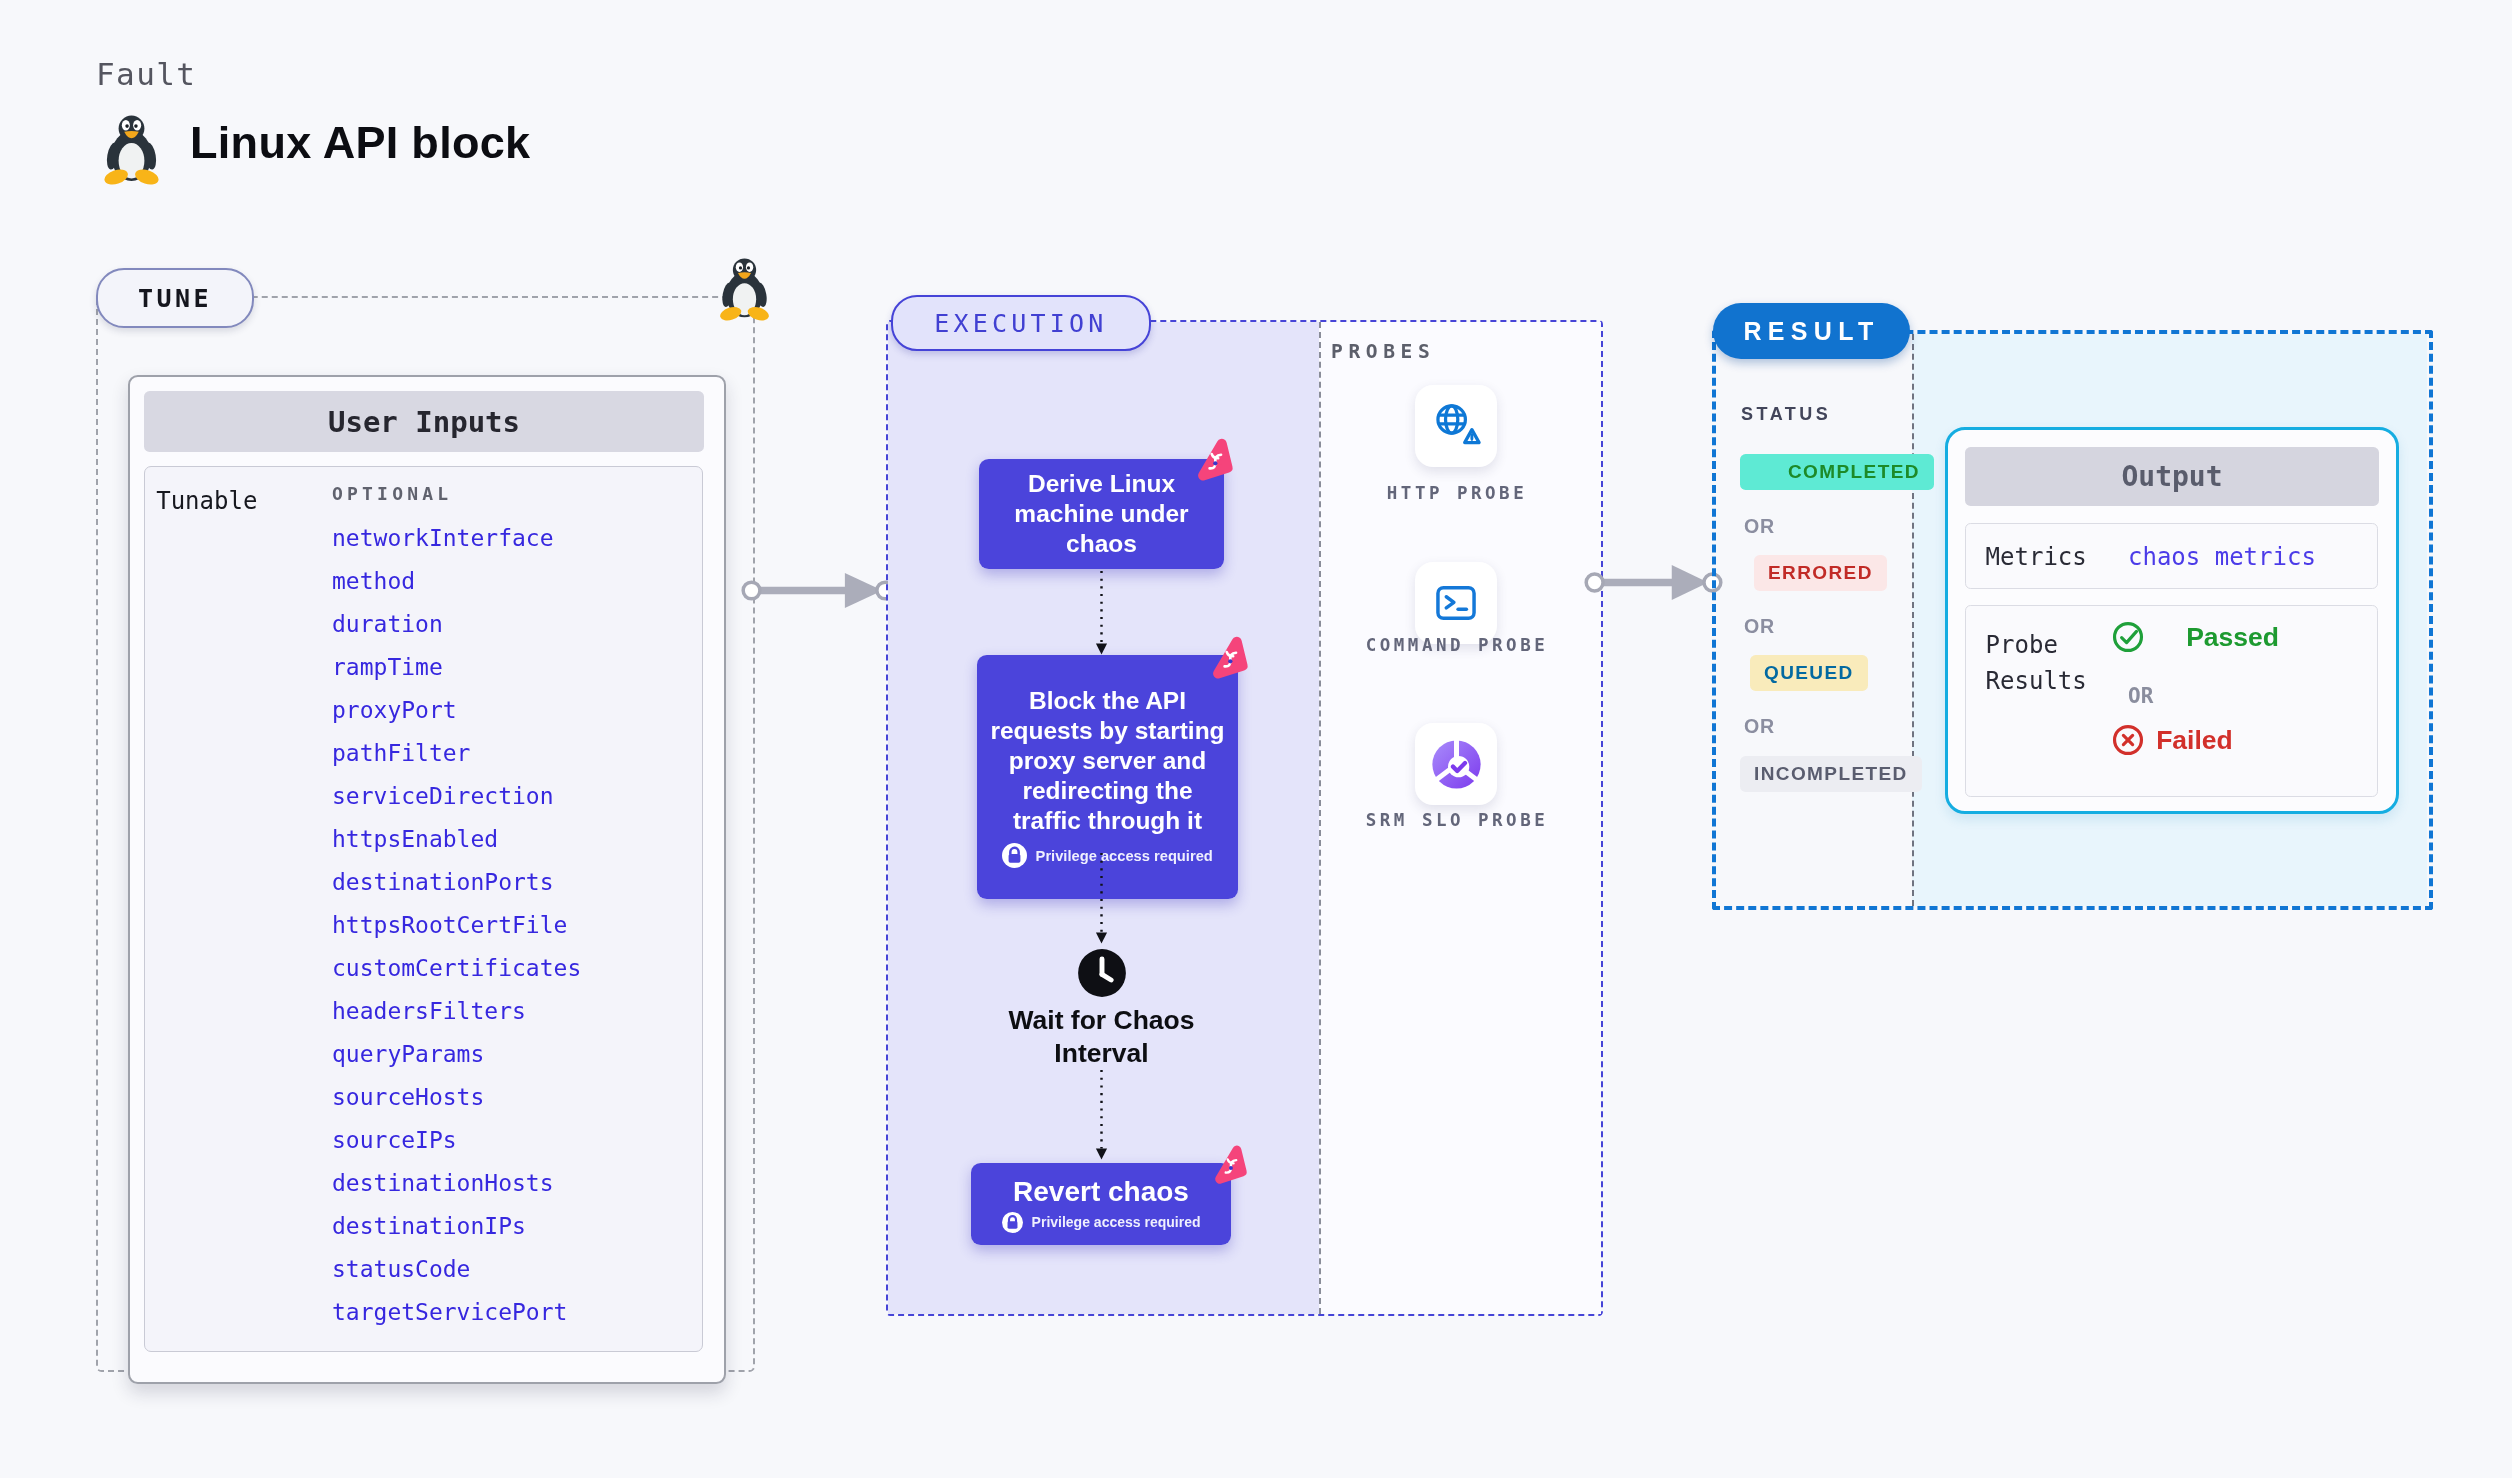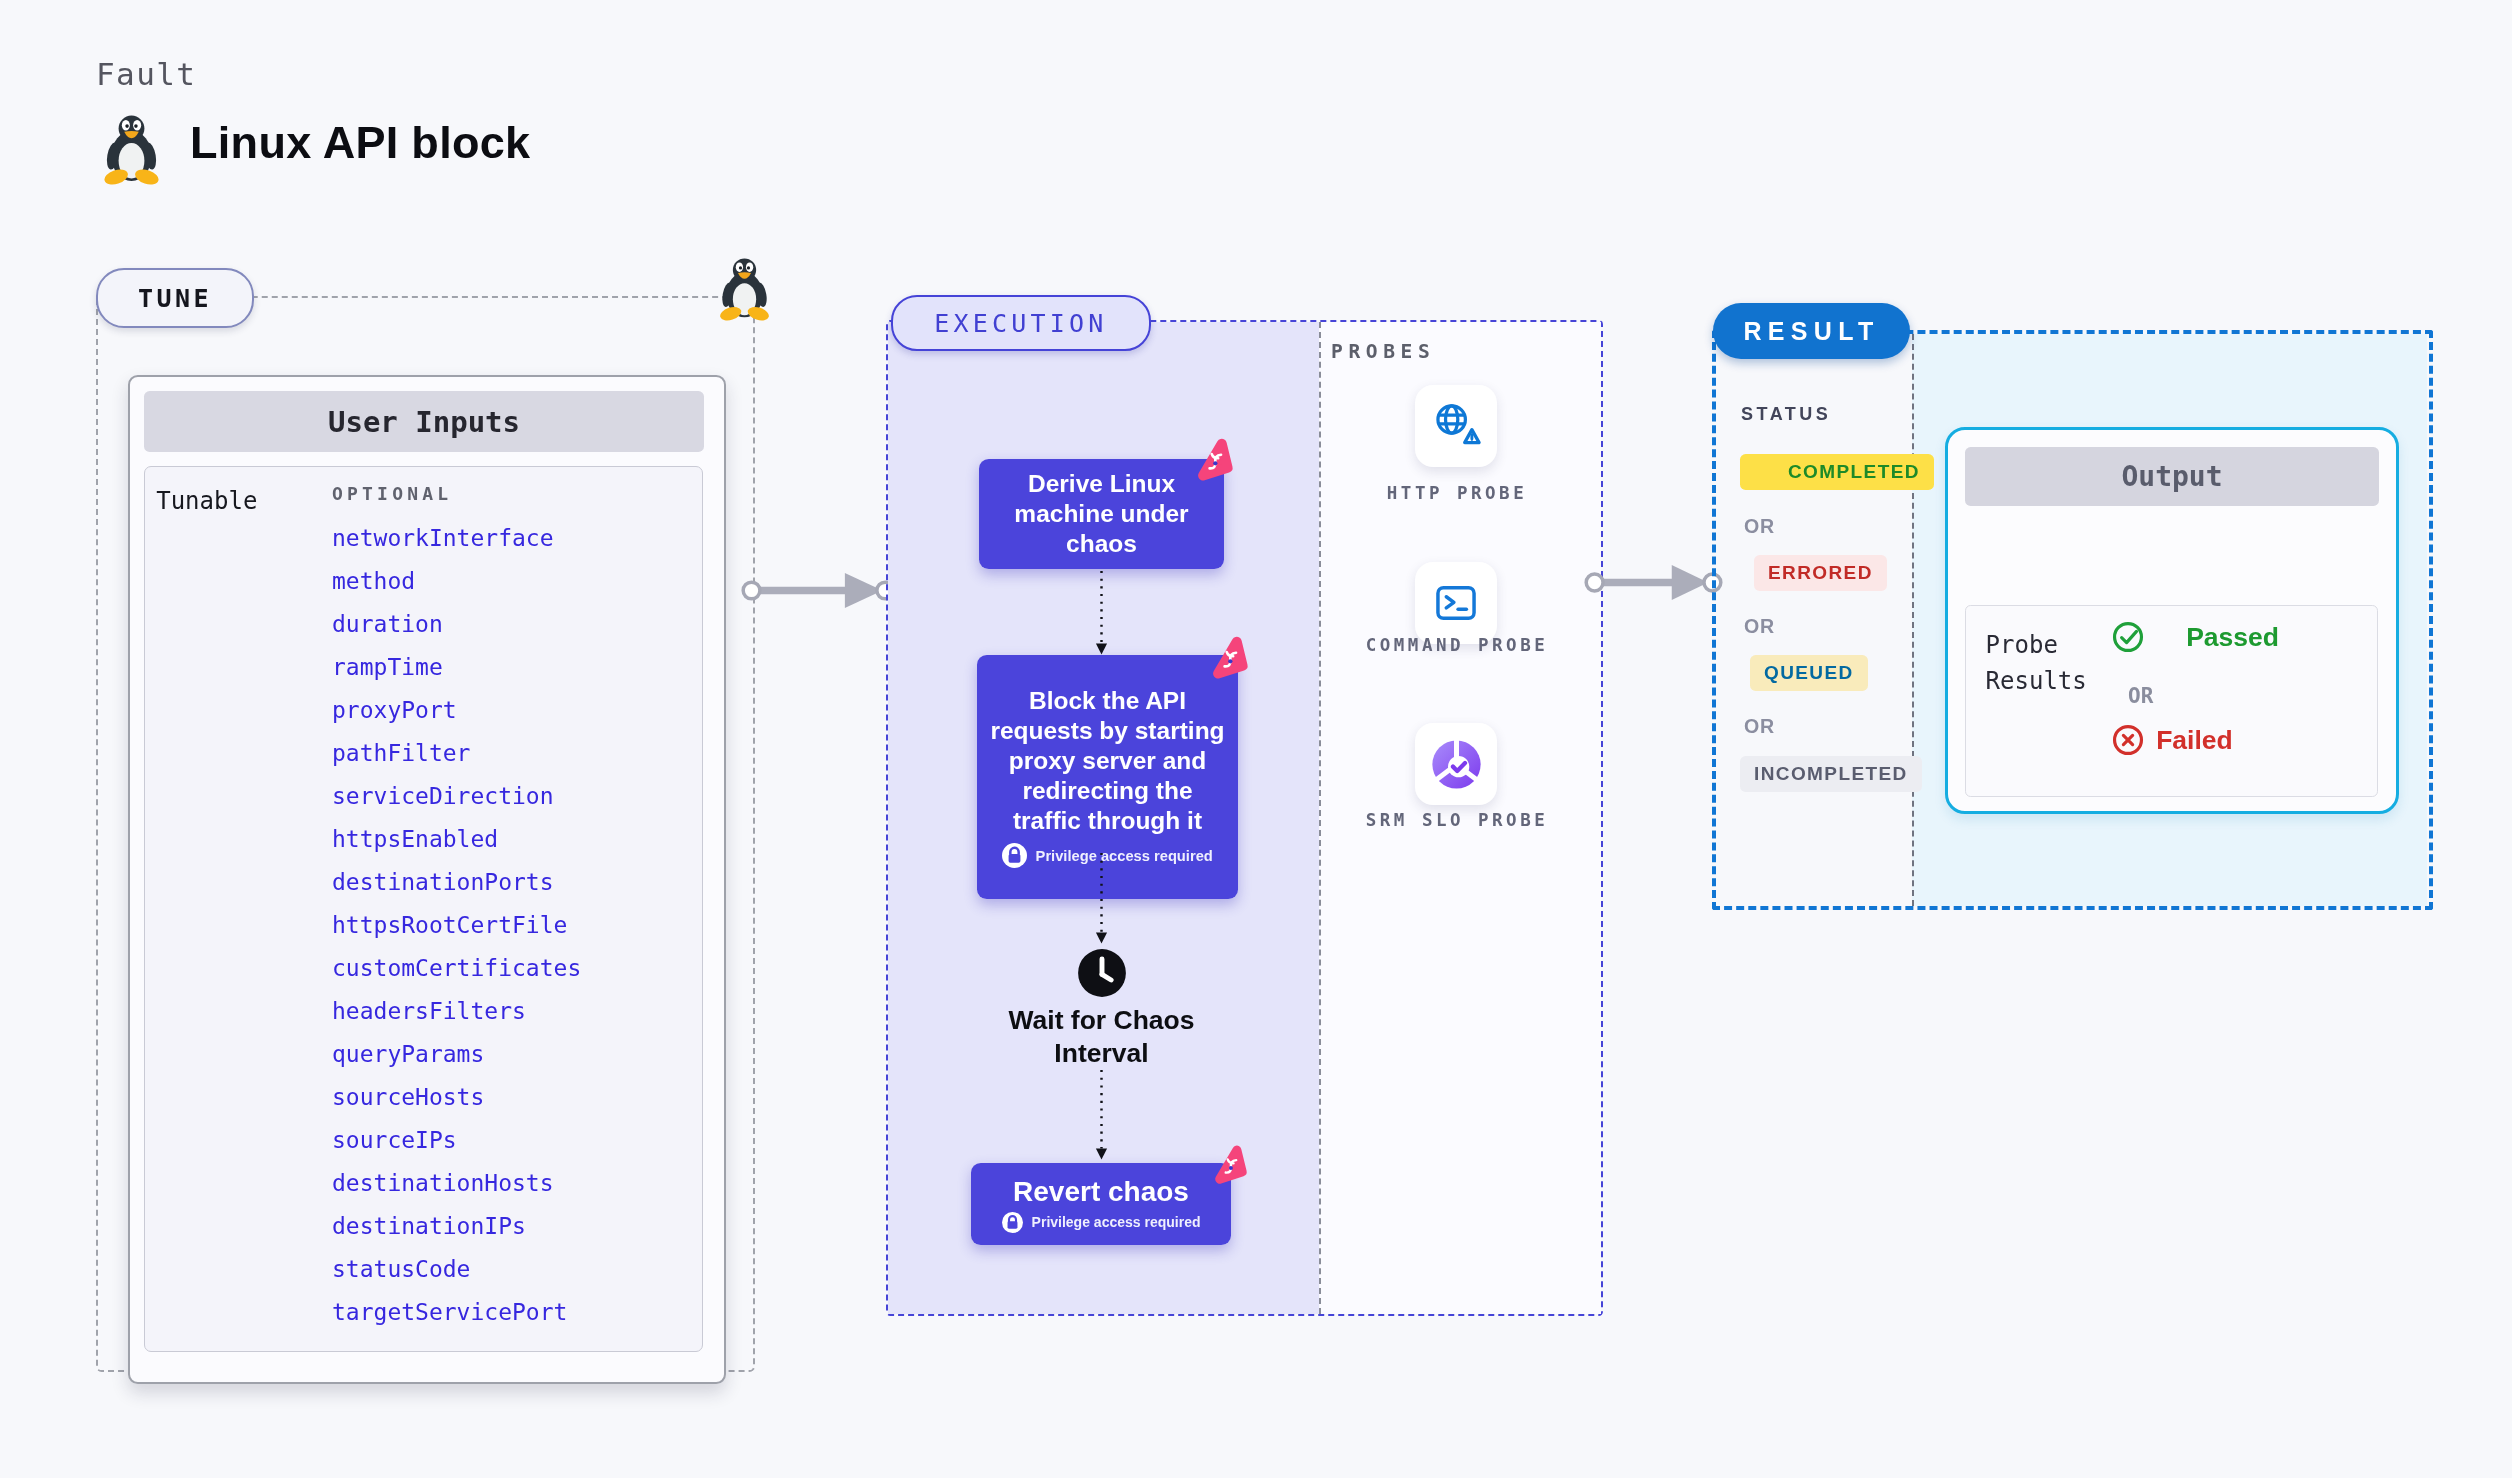--- a/index.html
+++ b/index.html
@@ -84,21 +84,21 @@
   .status-col{left:0;top:0;bottom:0;width:196px;}
   .output-panel{left:196px;top:0;bottom:0;width:513px;background:#E8F5FC;border-left:2.1px dashed #6F7380;}
   .result-pill{
     left:1713px;top:303px;width:197px;height:56px;border-radius:28px;background:#1173CF;
     box-shadow:0 4.2px 9.8px rgba(10,70,150,.30);
     display:flex;align-items:center;justify-content:center;
     color:#FFFFFF;font-weight:800;font-size:25px;letter-spacing:6.3px;
   }
   .status-label{left:1741px;top:404px;font-weight:700;font-size:18px;letter-spacing:3.5px;color:#42455A;}
   .badge{display:inline-block;padding:7px 14px;border-radius:5.6px;font-weight:800;font-size:19px;letter-spacing:1.4px;}
-  .badge-completed{left:1740px;top:454px;background:#fde047;color:#1D8A28;padding-left:48px;}
+  .badge-completed{left:1740px;top:454px;background:#5eead4;color:#1D8A28;padding-left:48px;}
   .badge-errored{left:1754px;top:555px;background:#FBE7E7;color:#C12B27;}
   .badge-queued{left:1750px;top:655px;background:#F9EBBB;color:#0369a1;}
   .badge-incompleted{left:1740px;top:756px;background:#ECEDF2;color:#5A5D6F;}
   .or-status{font-weight:600;font-size:19.6px;color:#8B8EA0;letter-spacing:0.7px;}
   .or1{left:1744px;top:515px;} .or2{left:1744px;top:615px;} .or3{left:1744px;top:715px;}
 
   .output-box{
     left:1945px;top:427px;width:454px;height:387px;background:#FCFCFE;
     border:3.5px solid #15ADE1;border-radius:20px;box-shadow:0 5.6px 11.2px rgba(20,120,180,.12);
     box-sizing:border-box;
@@ -326,20 +326,24 @@
 <span class="abs badge badge-completed">COMPLETED</span>
 <span class="abs or-status or1">OR</span>
 <span class="abs badge badge-errored">ERRORED</span>
 <span class="abs or-status or2">OR</span>
 <span class="abs badge badge-queued">QUEUED</span>
 <span class="abs or-status or3">OR</span>
 <span class="abs badge badge-incompleted">INCOMPLETED</span>
 
 <div class="abs output-box">
   <div class="abs output-header mono">Output</div>
+  <div class="abs output-row metrics-row">
+    <span class="abs metrics-label mono">Metrics</span>
+    <span class="abs metrics-value mono">chaos metrics</span>
+  </div>
   <div class="abs output-row proberes-row">
     <div class="abs proberes-label mono">Probe Results</div>
     <div class="abs passed-row">
       <svg width="34" height="34" viewBox="0 0 48 48">
         <circle cx="24" cy="24" r="19" stroke="#1FA03A" stroke-width="4.5" fill="none"></circle>
         <path d="M15 25 l7 7 l14 -16" stroke="#1FA03A" stroke-width="4.5" fill="none" stroke-linecap="round" stroke-linejoin="round"></path>
       </svg>
       <span class="passed-text">Passed</span>
     </div>
     <div class="abs or-output mono">OR</div>

